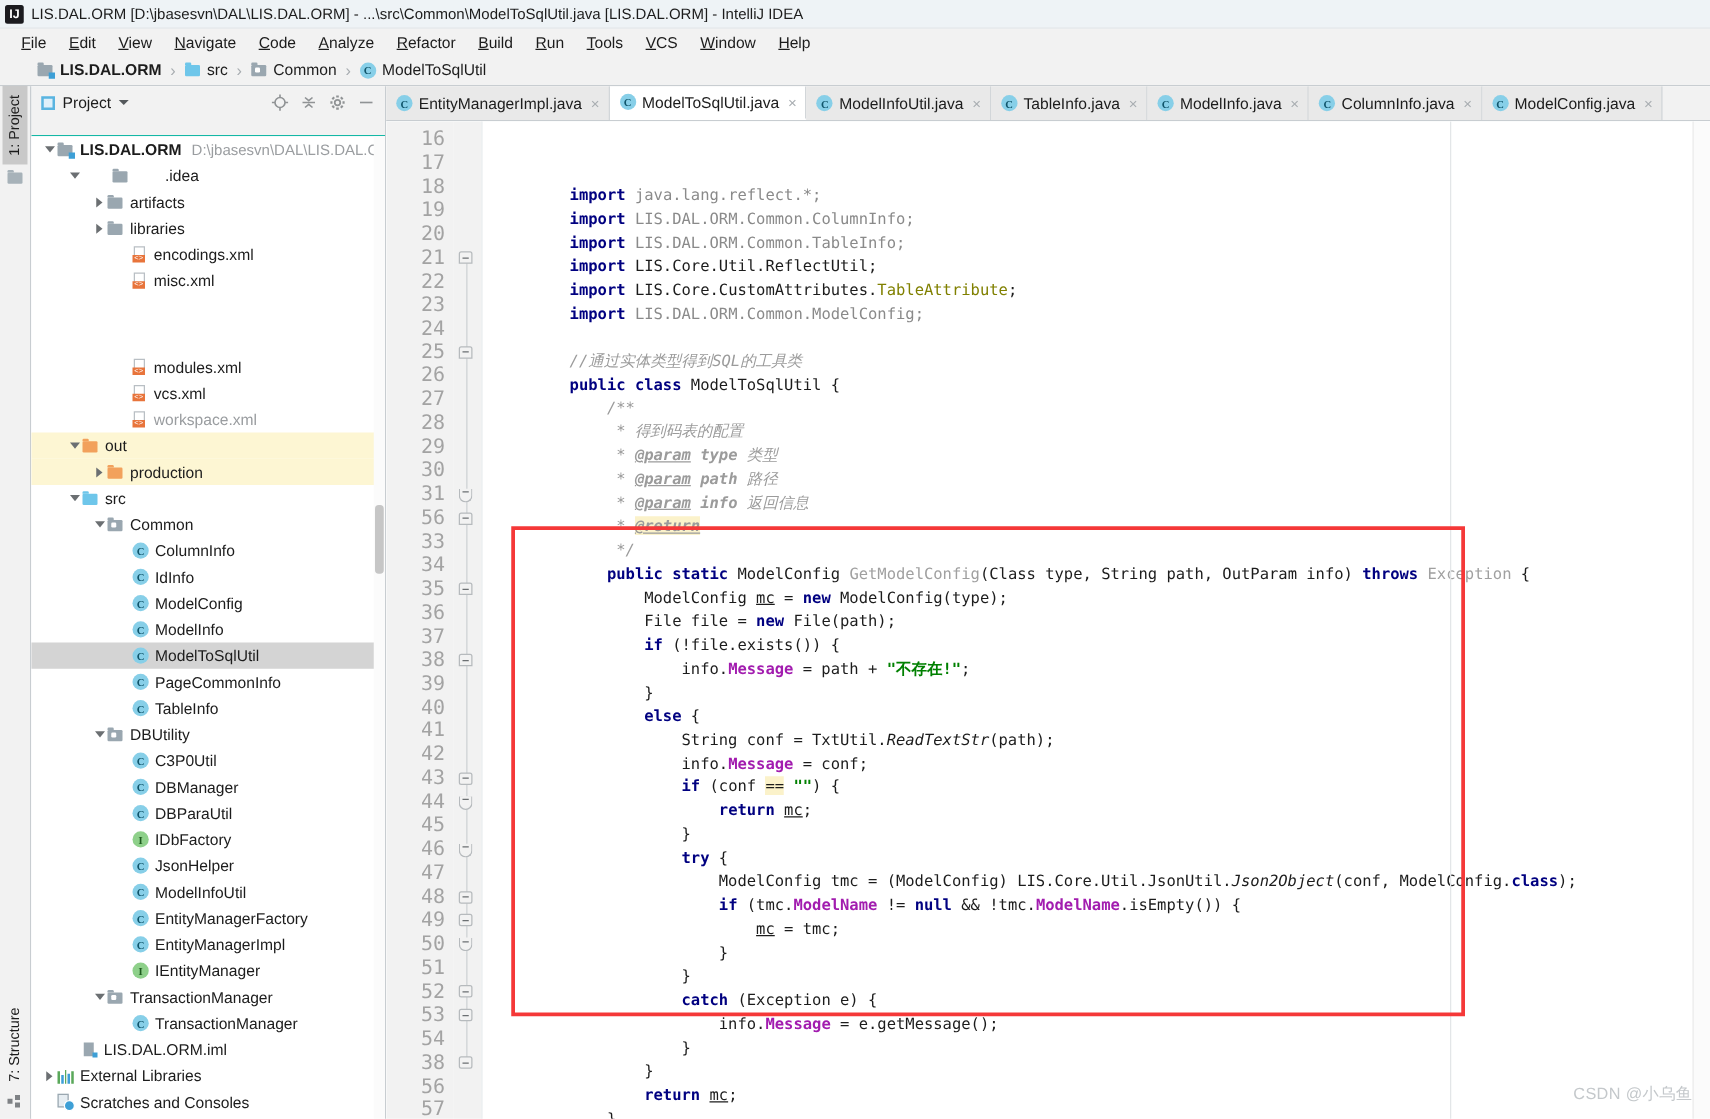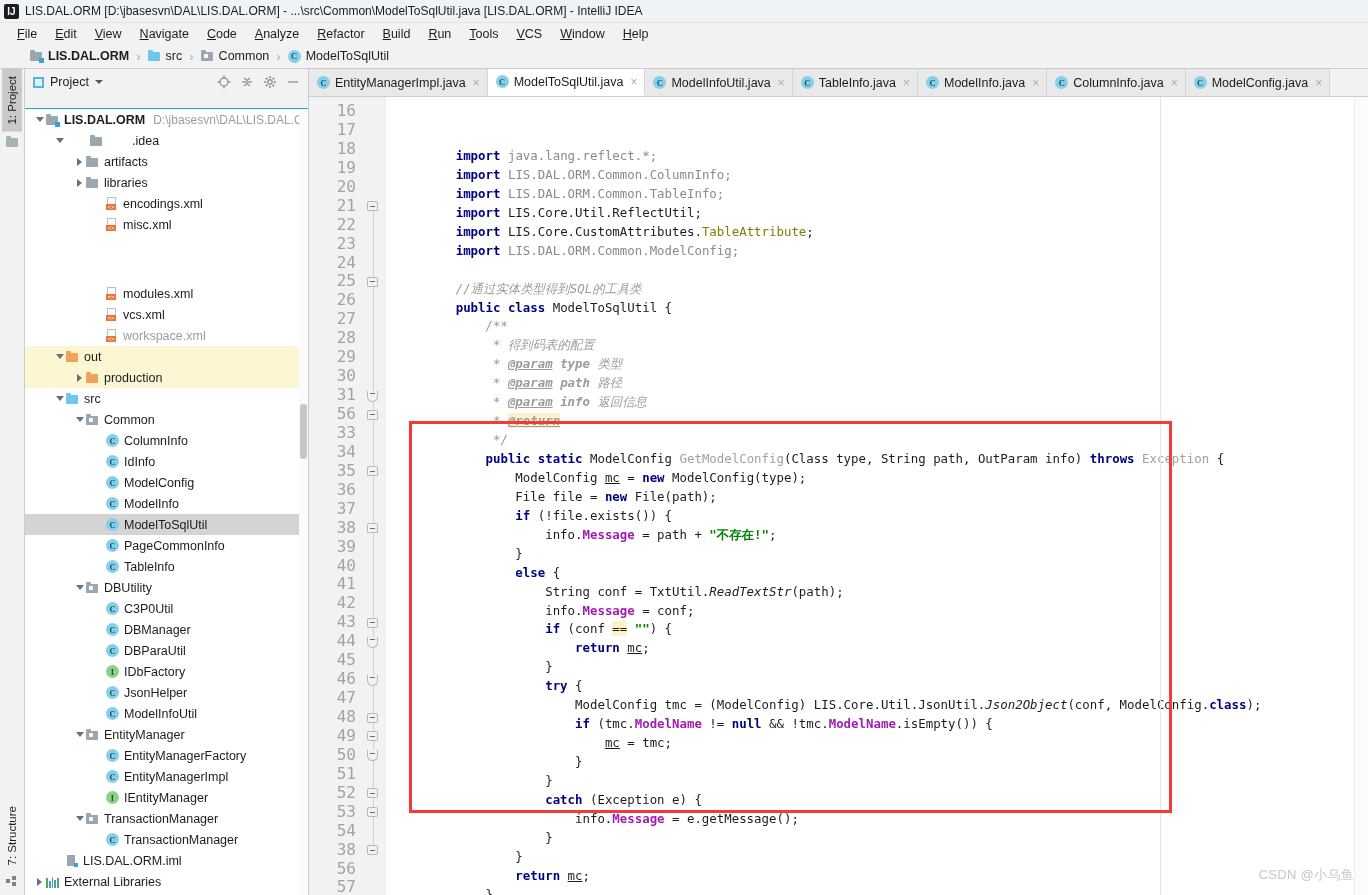--- a/index.html
+++ b/index.html
@@ -515,30 +515,20 @@
           <div class="row" style="padding-left: 68px;">
             <span class="arrow"></span>
             <span class="ic ic-class">C</span>
             <span class="label">JsonHelper</span>
           </div>
           <div class="row" style="padding-left: 68px;">
             <span class="arrow"></span>
             <span class="ic ic-class">C</span>
             <span class="label">ModelInfoUtil</span>
           </div>
-          <div class="row" style="padding-left: 48px;">
-            <span class="arrow down">
-              <span class="c"></span>
-            </span>
-            <span class="ic ic-pkg">
-              <span class="f"></span>
-              <span class="d"></span>
-            </span>
-            <span class="label">EntityManager</span>
-          </div>
           <div class="row" style="padding-left: 68px;">
             <span class="arrow"></span>
             <span class="ic ic-class">C</span>
             <span class="label">EntityManagerFactory</span>
           </div>
           <div class="row" style="padding-left: 68px;">
             <span class="arrow"></span>
             <span class="ic ic-class">C</span>
             <span class="label">EntityManagerImpl</span>
           </div>

